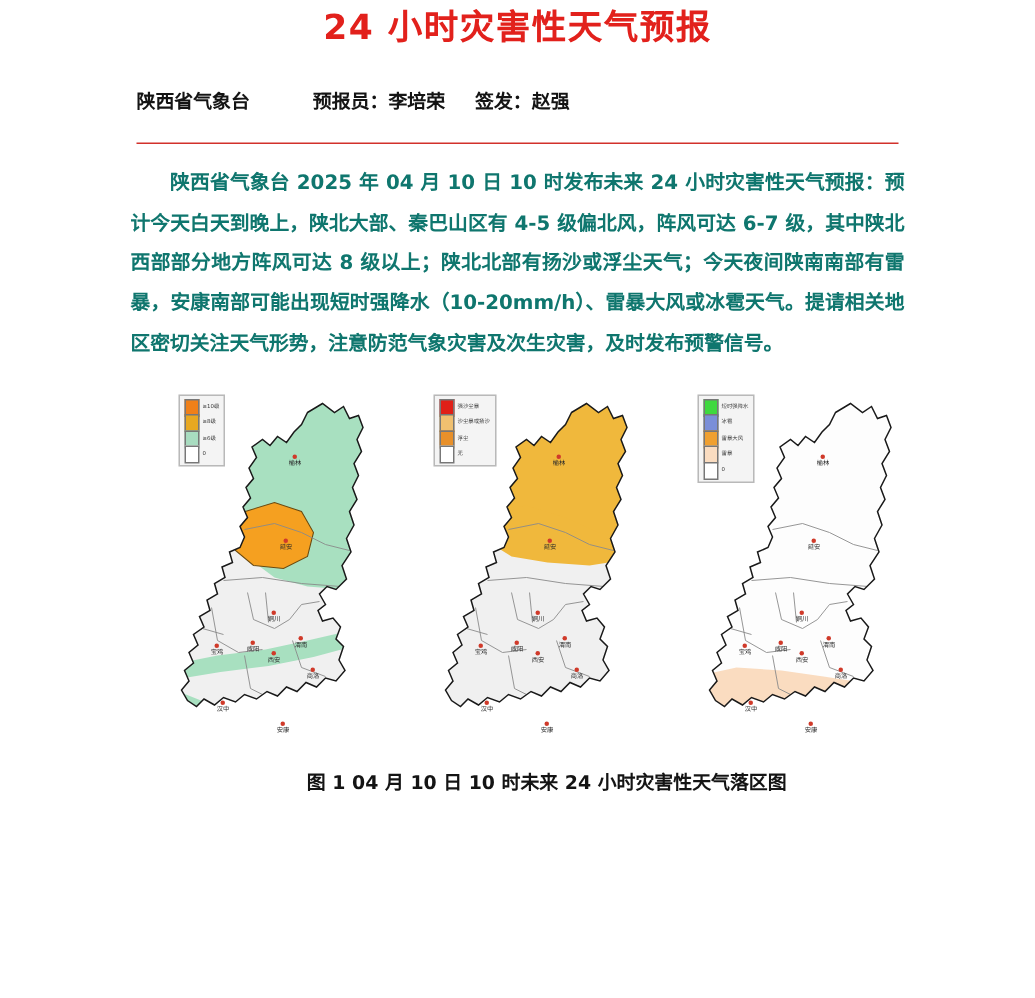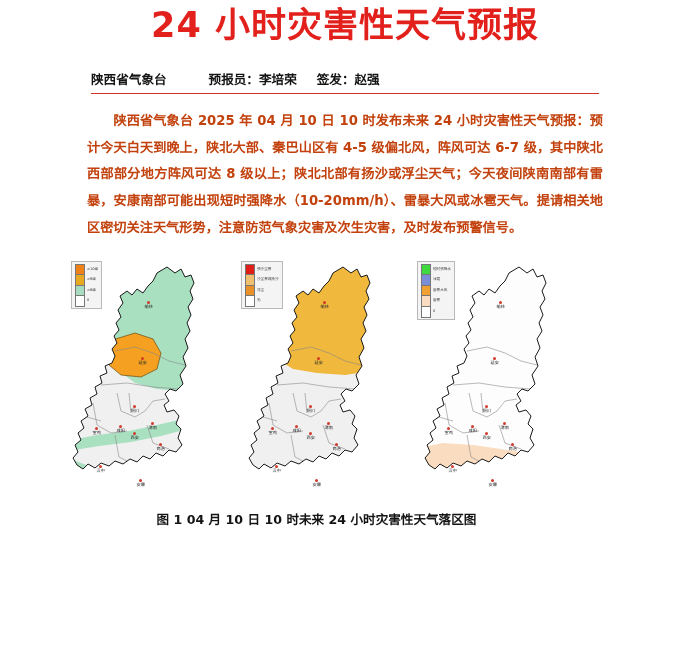--- a/index.html
+++ b/index.html
@@ -22,35 +22,35 @@
     height: 665px;
     box-sizing: border-box;
     background: #ffffff;
     position: relative;
   }
 
   
   .doc-title {
     text-align: center;
     color: #e2211c;
-    font-size: 35px;
+    font-size: 23px;
     font-weight: bold;
     letter-spacing: 1px;
     line-height: 1;
     padding-top: 8px;
     margin: 0 0 0 0;
     white-space: nowrap;
   }
 
   
   .meta-wrap {
     margin: 26px auto 0 auto;
     width: 508px;
     border-bottom: 1.6px solid #d2312b;
-    padding-bottom: 5px;
+    padding-bottom: 19px;
   }
   .meta-row {
     display: flex;
     align-items: baseline;
     font-size: 12.6px;
     font-weight: bold;
     color: #141414;
     white-space: nowrap;
   }
   .meta-office { margin-right: 22px; }
@@ -60,33 +60,34 @@
 
   
   .body-wrap {
     width: 516px;
     margin: 14px auto 0 auto;
   }
   .body-text {
     font-size: 13.2px;
     font-weight: bold;
     line-height: 2.02;
-    color: #c2410c;
+    color: #0f766e;
     text-align: justify;
     text-justify: inter-ideograph;
     text-indent: 2em;
     margin: 0;
     word-break: break-all;
   }
 
   
   .figure-block {
     margin-top: 12px;
     width: 633px;
     position: relative;
+    margin-left: 48px;
   }
   .maps-row {
     display: flex;
     justify-content: center;
     align-items: flex-start;
     gap: 8px;
   }
   .map-panel {
     position: relative;
     width: 168px;

